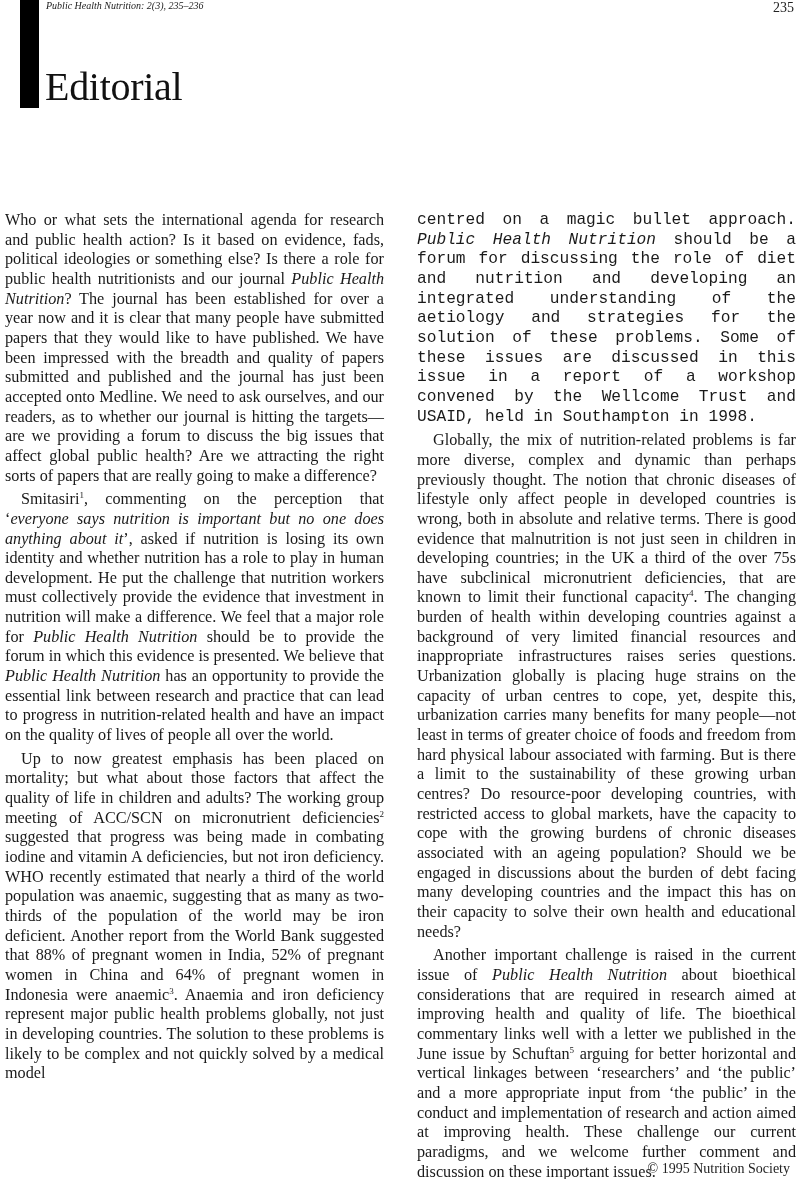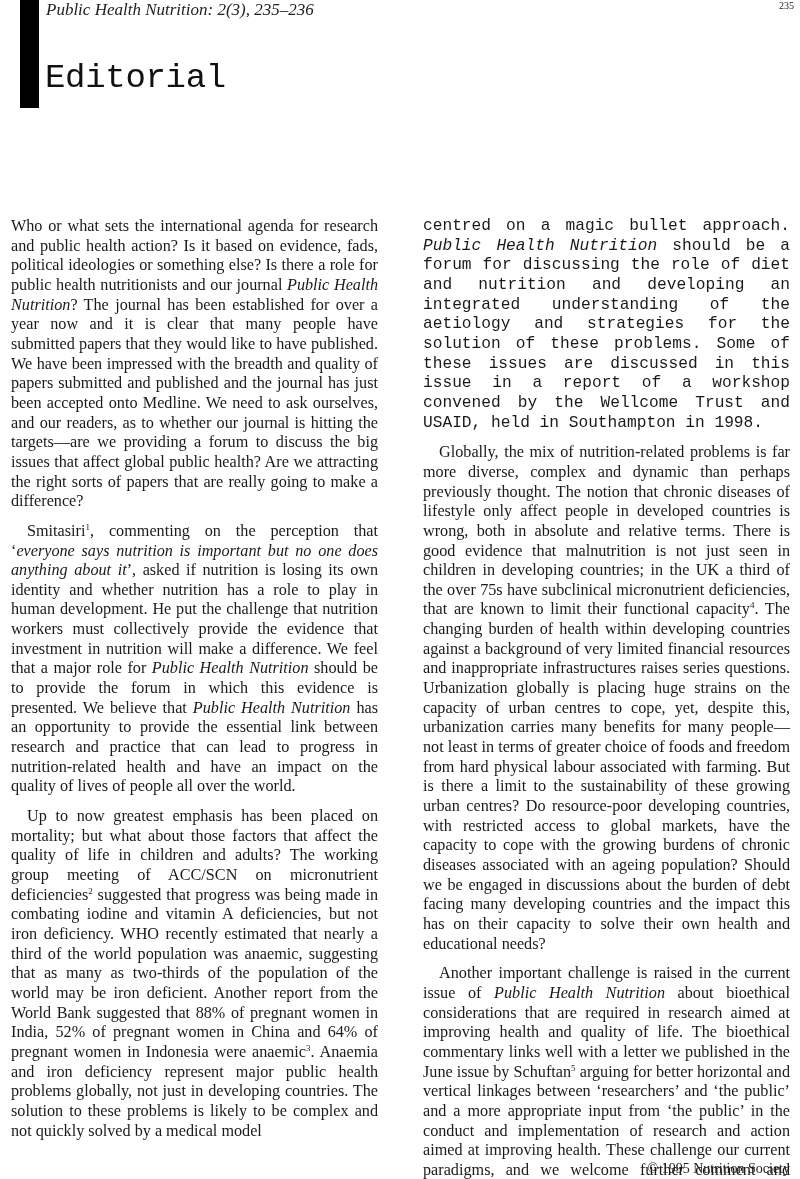--- a/index.html
+++ b/index.html
@@ -7,39 +7,39 @@
     width: 800px; height: 1179px; position: relative; overflow: hidden;
     color: #1a1a1a;
     font-family: "Liberation Serif", "DejaVu Serif", serif;
   }
   .black-bar {
     position: absolute; left: 20px; top: 0; width: 19px; height: 108px;
     background: #000;
   }
   .running-head {
     position: absolute; left: 46px; top: 0px;
-    font-style: italic; font-size: 17px; color: #222;
+    font-style: italic; font-size: 10px; color: #222;
   }
   .page-number {
     position: absolute; right: 6px; top: 0px;
-    font-size: 10px; color: #222;
+    font-size: 14px; color: #222;
   }
   .title {
     position: absolute; left: 45px; top: 36px;
-    font-family: Liberation Mono, monospace;
-    font-size: 34px; font-weight: normal; color: #111; letter-spacing: -0.3px;
+    font-family: Liberation Serif, serif;
+    font-size: 40px; font-weight: normal; color: #111; letter-spacing: -0.3px;
   }
   .column {
     position: absolute; top: 207px; width: 387px;
     font-size: 16.2px; line-height: 19.65px;
     text-align: justify; hyphens: none;
   }
   .col-left { left: 1px; }
   .col-right { left: 413px; }
-  .column p { margin: 10px; }
+  .column p { margin: 4px; }
   .column p.indent { text-indent: 16px; }
   .column p.noindent { text-indent: 0; }
   .column p.cont { text-indent: 0; font-family: Liberation Mono, monospace; }
   em { font-style: italic; }
   sup { font-size: 9px; line-height: 0; vertical-align: 6px; }
   .copyright {
     position: absolute; right: 10px; top: 1161px;
     font-size: 14px; color: #222;
   }
 </style>

